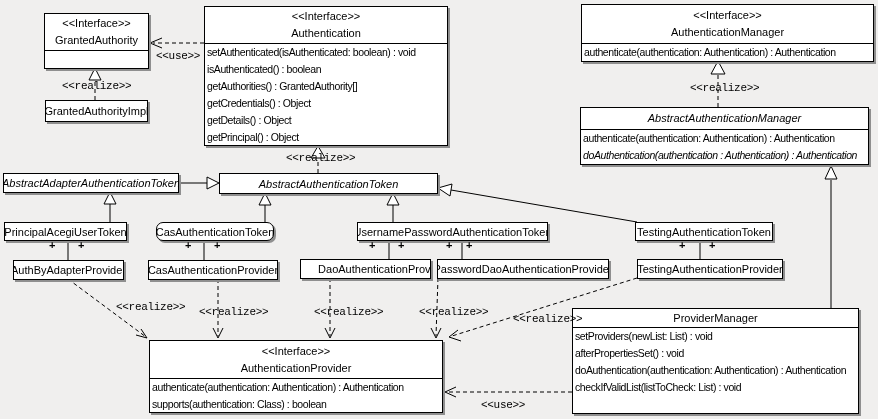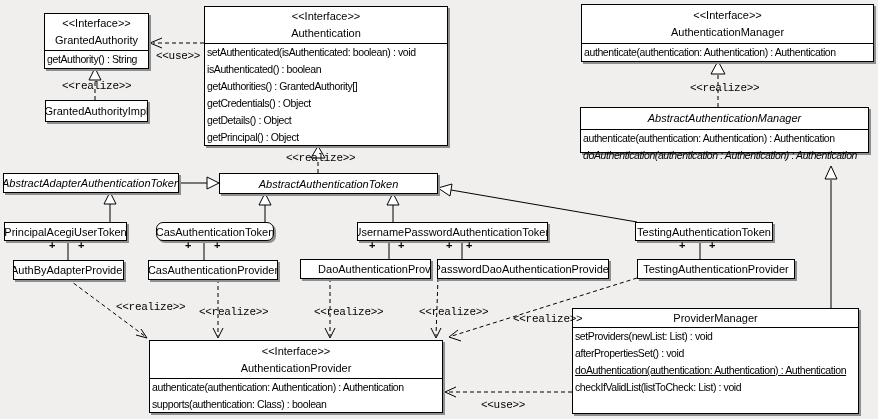--- a/index.html
+++ b/index.html
@@ -35,21 +35,21 @@
   .methods{
     list-style:none;margin:0;padding:0 1px 0 2px;
   }
   .methods li{
     line-height:17px;
     white-space:nowrap;
     overflow:hidden;
     font-size:10.5px;
     letter-spacing:-0.4px;
   }
-  .methods li.li-overflow{overflow:visible;text-decoration:underline;}
+  .methods li.li-overflow{overflow:visible;}
   .italic{font-style:italic;}
   .conn-label{
     position:absolute;z-index:3;
     white-space:nowrap;
     font-size:11px;
     letter-spacing:-0.3px;
     font-family:Liberation Mono, monospace;
   }
   .plus-label{
     position:absolute;z-index:3;
@@ -157,23 +157,20 @@
       <line class="dash" x1="572" y1="392" x2="447" y2="392"></line>
       <polyline points="456,387 445,392 456,397"></polyline>
     </g>
   </svg>
 
   <div class="uml-class" style="left:44px;top:13px;width:105px;height:56px;">
     <div class="title" style="height:36px;">
       <div>&lt;&lt;Interface&gt;&gt;</div>
       <div>GrantedAuthority</div>
     </div>
-    <ul class="methods">
-      <li>getAuthority() : String</li>
-    </ul>
   </div>
 
   <div class="uml-class simple" style="left:45px;top:100px;width:103px;height:22px;">
     <span>GrantedAuthorityImpl</span>
   </div>
 
   <div class="uml-class" style="left:204px;top:6px;width:244px;height:140px;">
     <div class="title" style="height:36px;">
       <div>&lt;&lt;Interface&gt;&gt;</div>
       <div>Authentication</div>
@@ -191,21 +188,21 @@
   <div class="uml-class" style="left:581px;top:4px;width:293px;height:58px;">
     <div class="title" style="height:38px;">
       <div>&lt;&lt;Interface&gt;&gt;</div>
       <div>AuthenticationManager</div>
     </div>
     <ul class="methods">
       <li>authenticate(authentication: Authentication) : Authentication</li>
     </ul>
   </div>
 
-  <div class="uml-class" style="left:580px;top:107px;width:289px;height:46px;">
+  <div class="uml-class" style="left:580px;top:107px;width:289px;height:58px;">
     <div class="title italic" style="height:21px;">
       <div>AbstractAuthenticationManager</div>
     </div>
     <ul class="methods">
       <li>authenticate(authentication: Authentication) : Authentication</li>
       <li class="italic">doAuthentication(authentication : Authentication) : Authentication</li>
     </ul>
   </div>
 
   <div class="uml-class simple italic" style="left:3px;top:173px;width:176px;height:20px;">
@@ -241,21 +238,21 @@
   </div>
 
   <div class="uml-class simple" style="left:300px;top:259px;width:131px;height:20px;padding-left:36px;">
     <span>DaoAuthenticationProvider</span>
   </div>
 
   <div class="uml-class simple" style="left:437px;top:259px;width:172px;height:20px;">
     <span>PasswordDaoAuthenticationProvider</span>
   </div>
 
-  <div class="uml-class simple" style="left:637px;top:259px;width:158px;height:20px;">
+  <div class="uml-class simple" style="left:637px;top:259px;width:146px;height:20px;">
     <span>TestingAuthenticationProvider</span>
   </div>
 
   <div class="uml-class" style="left:149px;top:340px;width:294px;height:73px;">
     <div class="title" style="height:37px;">
       <div>&lt;&lt;Interface&gt;&gt;</div>
       <div>AuthenticationProvider</div>
     </div>
     <ul class="methods">
       <li>authenticate(authentication: Authentication) : Authentication</li>

